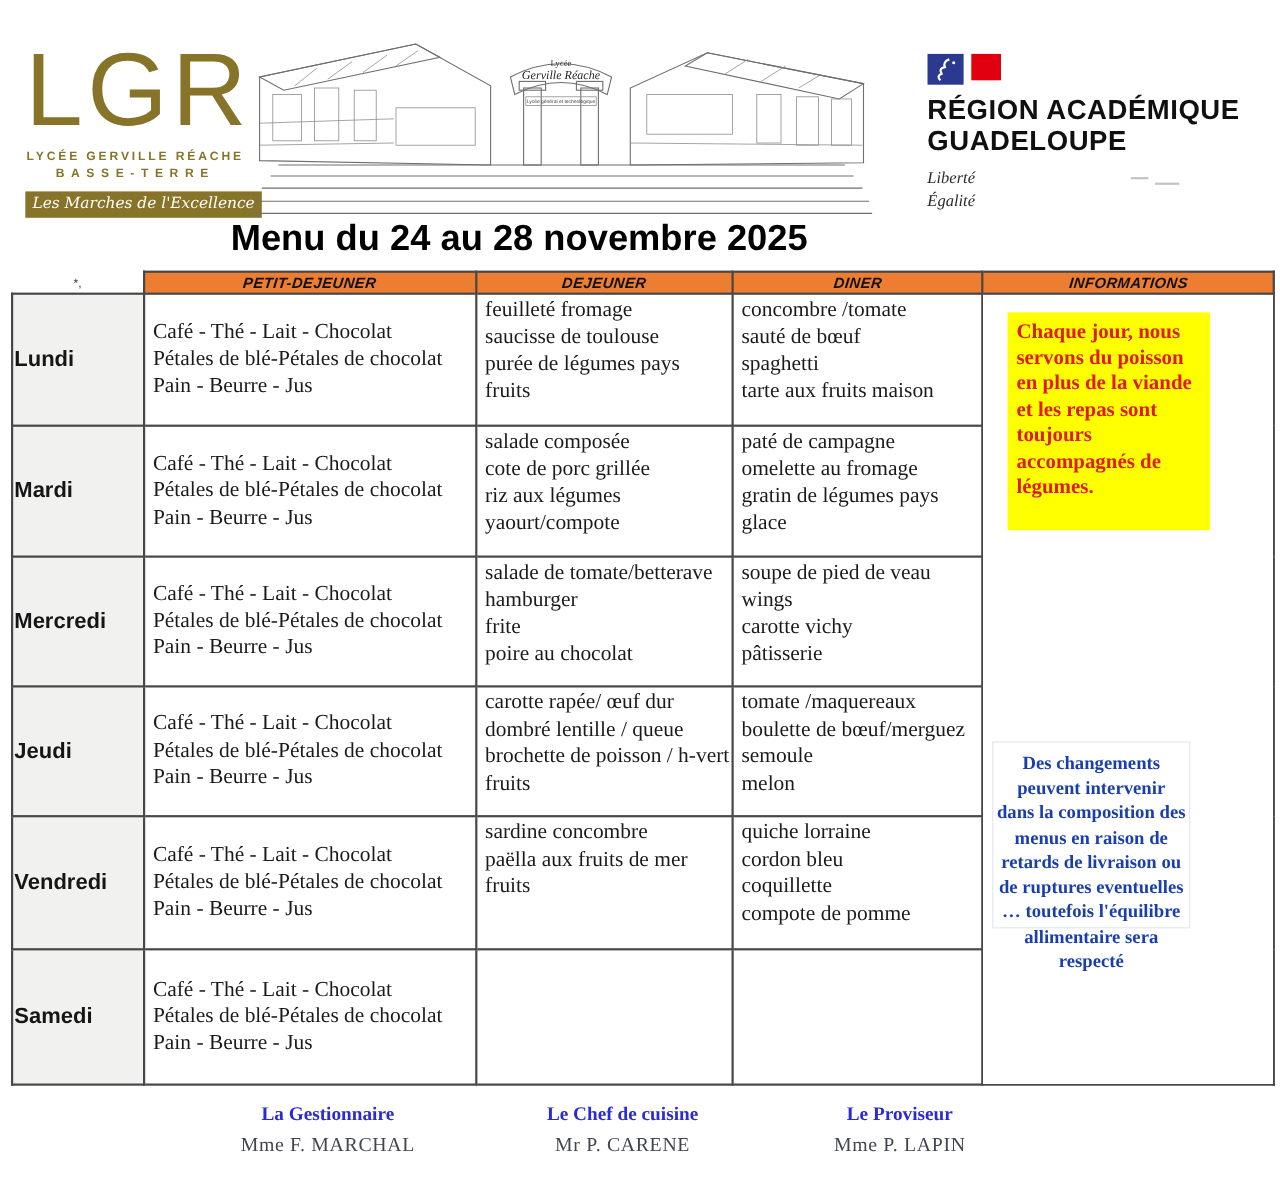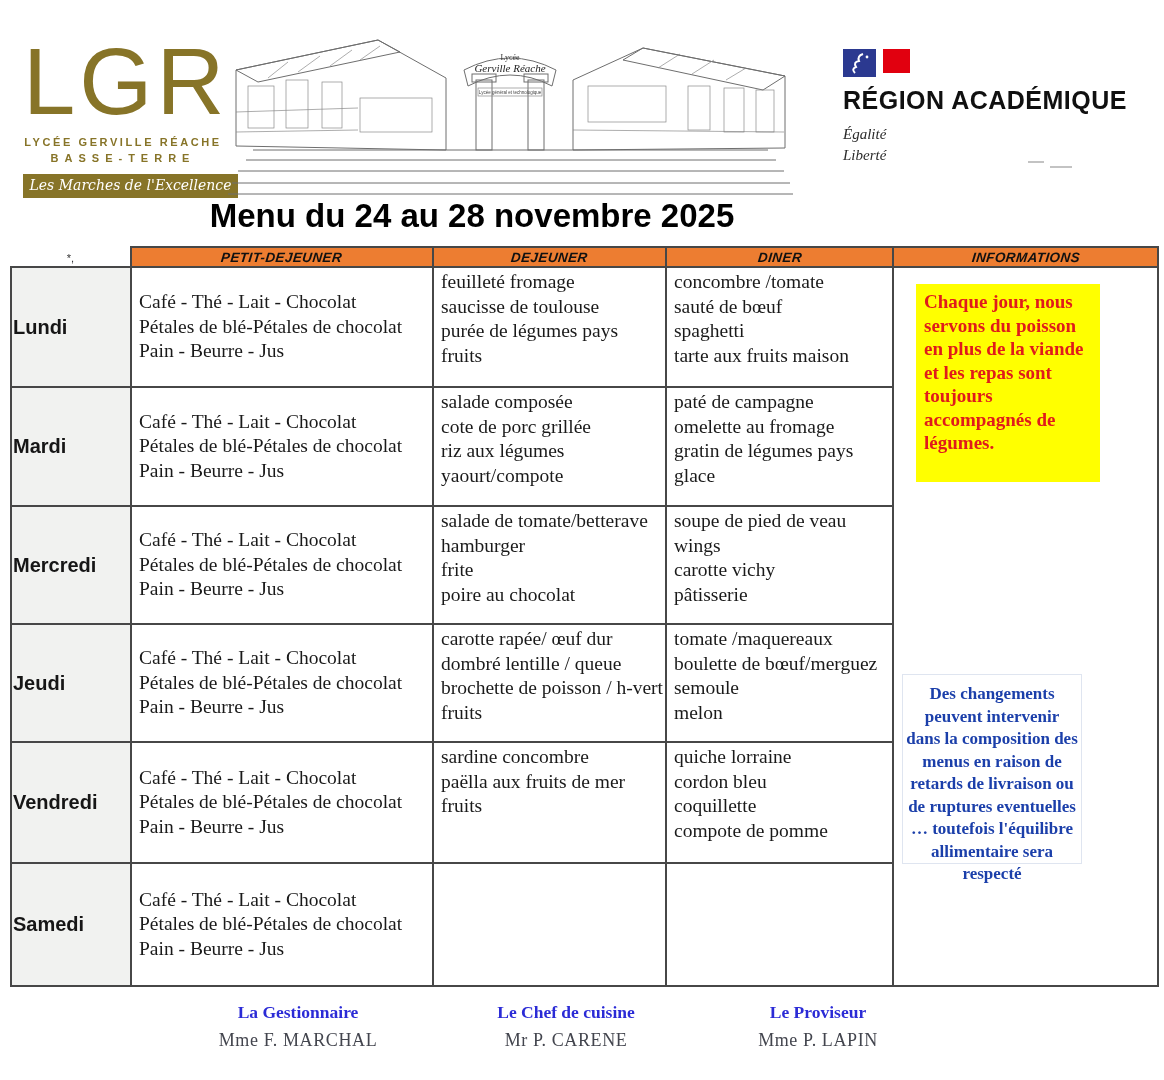--- a/index.html
+++ b/index.html
@@ -45,21 +45,21 @@
          font-family:"Liberation Sans",sans-serif;font-weight:bold;font-size:20px;color:#161616;}
   td.menu-cell{background:#fff;vertical-align:top;padding:2px 2px 2px 7px;
                font-family:"Liberation Serif",serif;font-size:19.5px;line-height:24.5px;
                white-space:pre;overflow:visible;}
   td.pd{vertical-align:middle;}
   td.info-cell{background:#fff;vertical-align:top;position:relative;padding:0;}
 
   .yellow-box{position:absolute;left:22px;top:16px;width:184px;height:198px;background:#FFFF00;
               padding:6px 8px;box-sizing:border-box;font-family:"Liberation Serif",serif;
               font-weight:bold;font-size:19px;line-height:23.5px;color:#E01B1B;}
-  .blue-box{position:absolute;left:8px;top:406px;width:180px;height:190px;background:#fff;
+  .blue-box{position:absolute;left:8px;top:406px;width:180px;height:170px;background:#fff;
             border:1px solid #dfe5f0;box-sizing:border-box;padding:8px 3px;text-align:center;
             font-family:"Liberation Serif",serif;font-weight:bold;font-size:17px;
             line-height:22.5px;color:#1B3FAA;}
 
   
   .sig{position:absolute;top:1002px;width:220px;text-align:center;}
   .sig .role{font-family:"Liberation Serif",serif;font-weight:bold;font-size:17.5px;color:#2B2BD6;}
   .sig .name{margin-top:7px;font-family:Liberation Serif, serif;font-size:18px;
              color:#43454e;letter-spacing:0.6px;}
   .sig-1{left:188px;} .sig-2{left:456px;} .sig-3{left:708px;}
@@ -122,24 +122,25 @@
 
 <div class="region-block">
   <svg class="flag" width="80" height="30" viewBox="0 0 80 30">
     <rect x="0" y="1" width="33" height="28" fill="#2B3990"></rect>
     <path d="M20 6 Q14 8 16 13 Q10 14 13 19 Q8 21 12 25" stroke="#ffffff" stroke-width="2" fill="none"></path>
     <circle cx="24" cy="9" r="1.4" fill="#ffffff"></circle>
     <rect x="40" y="1" width="27" height="24" fill="#E1000F"></rect>
   </svg>
   <div class="region-name">
     <span>RÉGION ACADÉMIQUE</span><br>
+    <span>GUADELOUPE</span>
   </div>
   <div class="region-motto">
+    <div>Liberté</div>
     <div>Égalité</div>
-    <div>Liberté</div>
   </div>
 </div>
 <div class="artifact-dash" style="left:1028px;top:161px;width:16px;"></div>
 <div class="artifact-dash" style="left:1050px;top:166px;width:22px;"></div>
 
 <div class="page-title">Menu du 24 au 28 novembre 2025</div>
 
 <table class="menu">
   <colgroup>
     <col style="width:120px">

